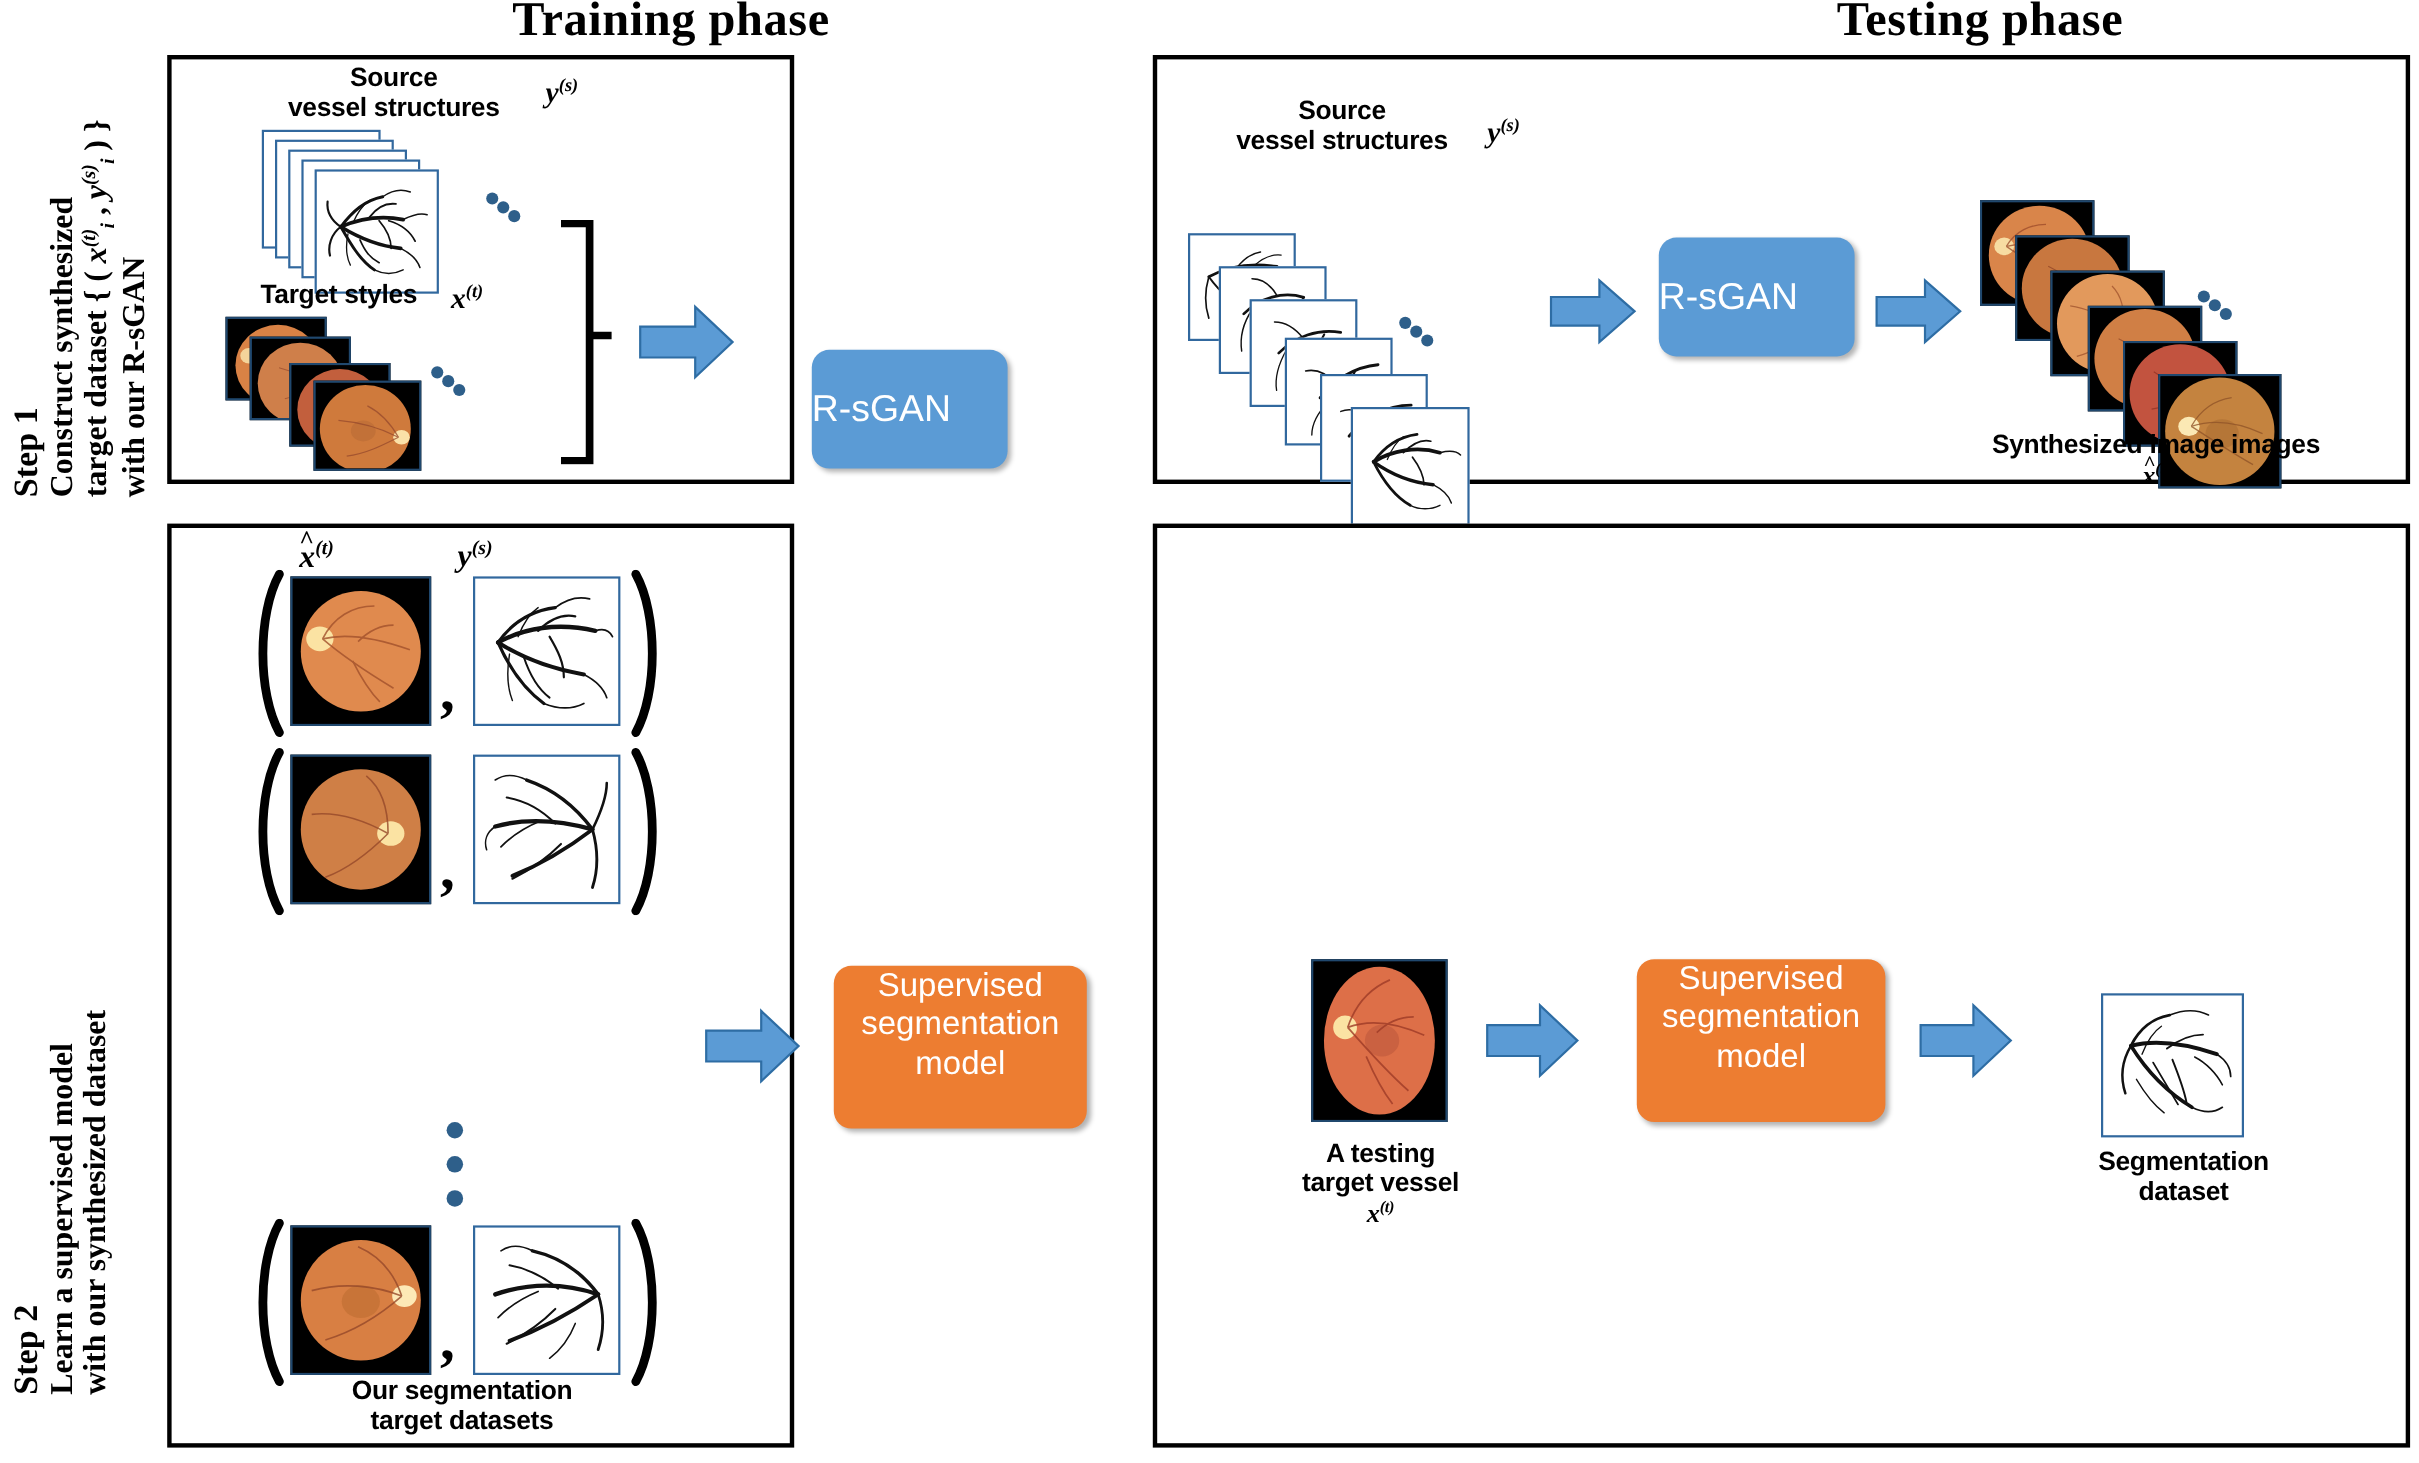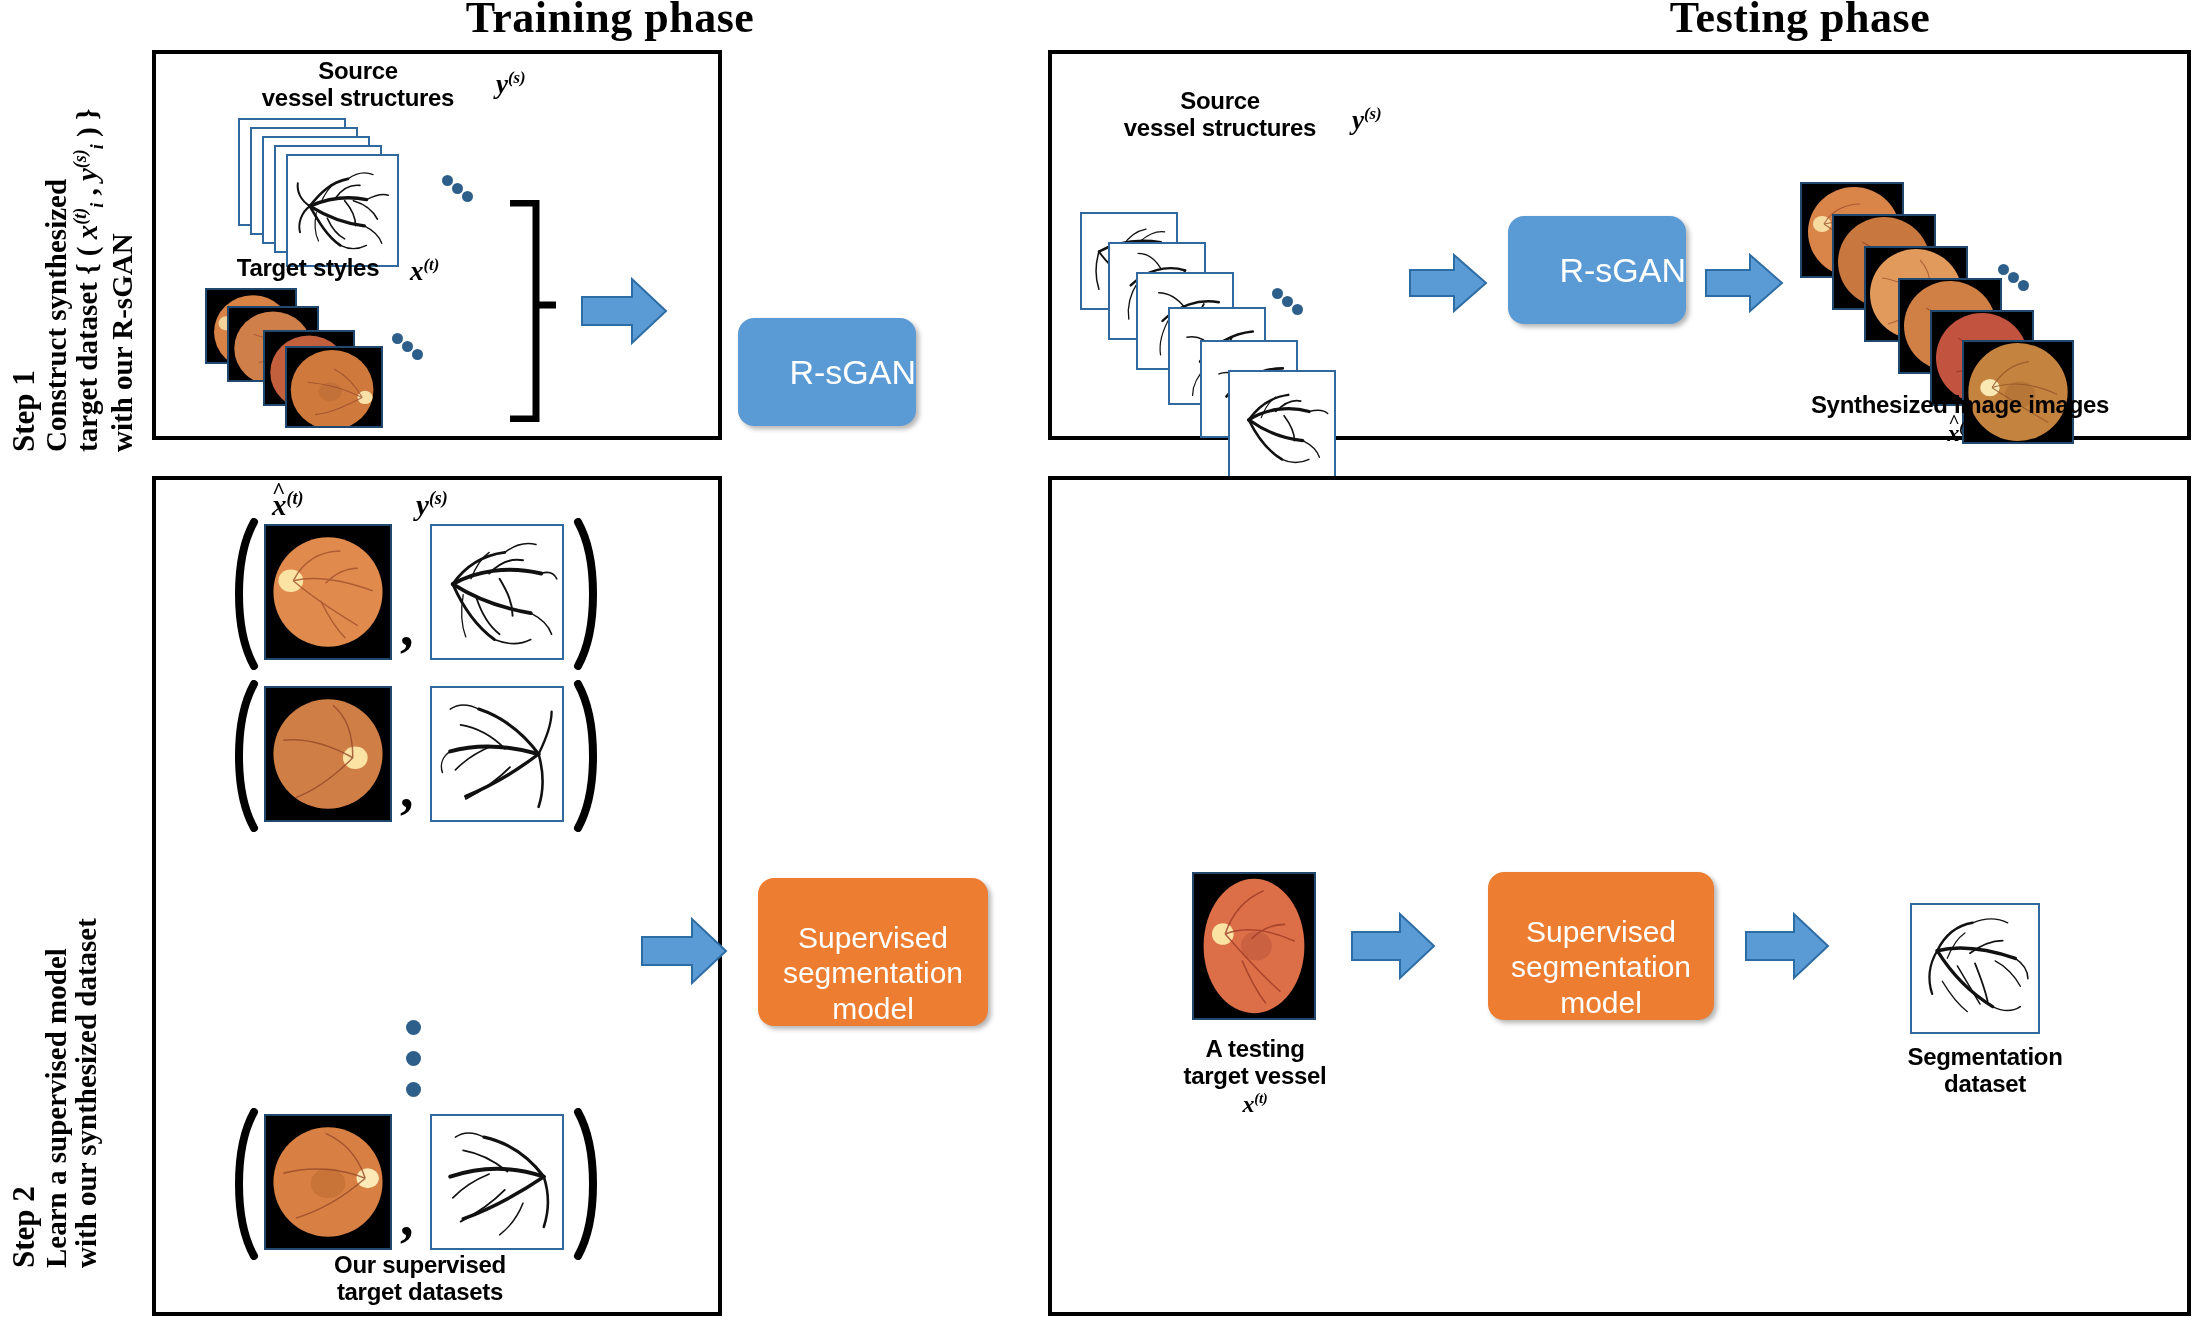--- a/index.html
+++ b/index.html
@@ -41,21 +41,21 @@
 
   .cap{
     position:absolute;font-family:"Liberation Sans",sans-serif;
     font-weight:bold;font-size:22px;line-height:1.12;text-align:center;
     white-space:nowrap;letter-spacing:-.3px;
   }
   .cap.big{font-size:24px;}
 
   
   .procbox{
-    position:absolute;display:flex;align-items:center;justify-content:flex-end;
+    position:absolute;display:flex;align-items:center;justify-content:flex-start;
     text-align:center;color:#fff;border-radius:16px;
     font-family:"Liberation Sans",sans-serif;line-height:1.18;
     box-shadow:3px 3px 5px rgba(0,0,0,.30);
   }
   .procbox.blue{background:#5B9BD5;}
   .procbox.orange{background:#ED7D31;}
 
   
   .arrow{position:absolute;}
   .arrow svg{display:block;}
@@ -538,21 +538,21 @@
     </g>
   </svg>
 </div>
 <div class="paren abs" style="left:572px;top:1108px;">
   <svg width="34" height="152" viewBox="0 0 34 152">
     <path d="M6 4 C26 40 26 112 6 148" fill="none" stroke="#000" stroke-width="8" stroke-linecap="round"></path>
   </svg>
 </div>
 
 <div class="cap big abs" style="left:280px;top:1252px;width:280px;">
-  <span>Our supervised</span><br>
+  <span>Our segmentation</span><br>
   <span>target datasets</span>
 </div>
 
 <div class="arrow abs" style="left:640px;top:915px;">
   <svg width="88" height="72" viewBox="0 0 88 72">
     <path d="M2 22 H52 V4 L86 36 L52 68 V50 H2 Z" fill="#5B9BD5" stroke="#2E6DA4" stroke-width="2"></path>
   </svg>
 </div>
 <div class="procbox orange" style="left:758px;top:878px;width:230px;height:148px;font-size:30px;flex-direction:column;">
   <span>Supervised</span>

